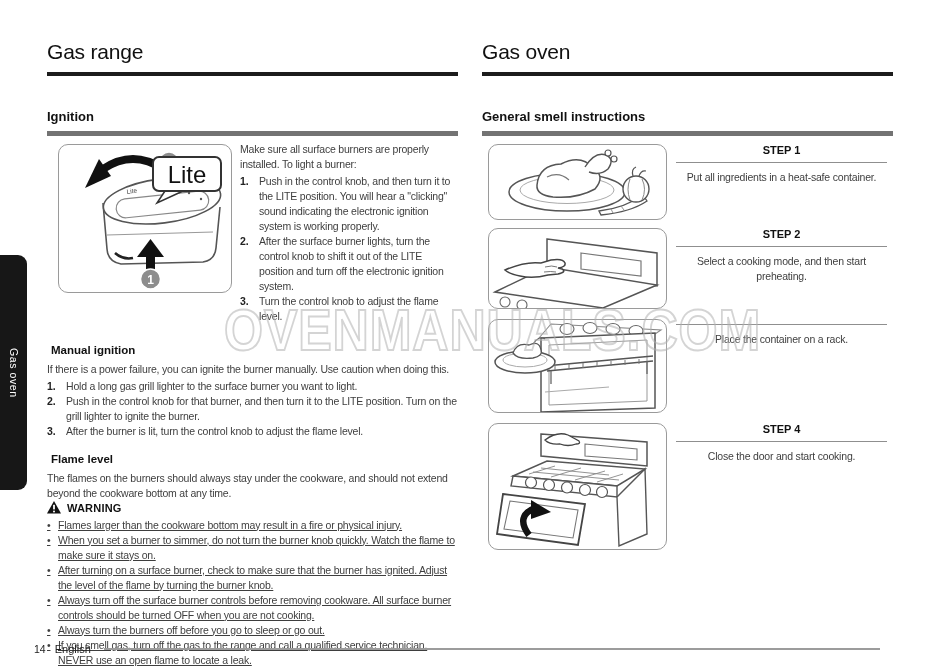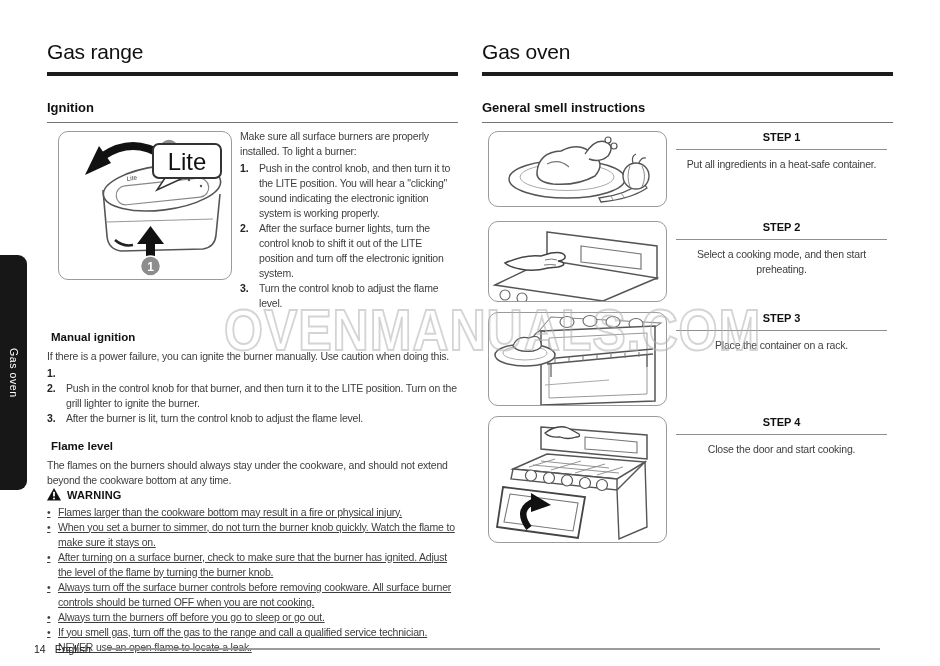--- a/index.html
+++ b/index.html
@@ -5,22 +5,22 @@
   html,body{margin:0;padding:0;}
   body{
     width:940px;height:666px;position:relative;background:#fff;overflow:hidden;
     font-family:"Liberation Sans","DejaVu Sans",sans-serif;color:#3e3e3e;
   }
   .col{position:absolute;top:38px;width:411px;}
   #left-col{left:47px;}
   #right-col{left:482px;}
   h1{margin:0;font-size:21px;line-height:28px;font-weight:500;color:#111;letter-spacing:-0.2px;}
   .thick-rule{height:3.5px;background:#1c1c1c;margin-top:6px;}
-  h2{margin:24px 0 0 0;font-size:13px;line-height:16px;font-weight:700;color:#111;
-     border-bottom:1px solid #737373;padding-bottom:6px;}
+  h2{margin:33px 0 0 0;font-size:13px;line-height:16px;font-weight:700;color:#111;
+     border-bottom:5px solid #737373;padding-bottom:6px;}
   h3{margin:4px;font-size:11.5px;line-height:14px;font-weight:700;color:#111;}
   p,li{font-size:10.5px;line-height:15px;letter-spacing:-0.2px;}
   p{margin:5px 0 0 0;}
   ol.steps,ul.bullets{list-style:none;margin:2px 0 0 0;padding:0;}
   ol.steps li{display:flex;}
   ol.steps .num{width:19px;flex-shrink:0;font-weight:700;color:#222;}
   ul.bullets li{display:flex;text-decoration:underline;}
   ul.bullets li::before{content:"\2022";width:11px;flex-shrink:0;color:#3e3e3e;}
   
   .ign-row{display:flex;margin-top:8px;}
@@ -30,21 +30,21 @@
   
   .warn-head{display:flex;align-items:flex-end;}
   .warn-head .wlabel{font-size:11px;font-weight:700;color:#111;margin-left:6px;letter-spacing:0.2px;}
   
   .step-row{display:flex;}
   .step-row .fig-box{margin-left:6px;}
   .step-text{width:211px;margin-left:9px;text-align:center;}
   .step-label{font-size:11px;font-weight:700;color:#111;line-height:13px;}
   .step-rule{height:1px;background:#8f8f8f;margin-top:5px;}
   .step-desc{margin-top:7px;}
-  .r1{margin-top:8px;} .r2{margin-top:14px;} .r3{margin-top:10px;} .r4{margin-top:10px;}
+  .r1{margin-top:8px;} .r2{margin-top:8px;} .r3{margin-top:10px;} .r4{margin-top:10px;}
   
   #side-tab{
     position:absolute;left:0;top:255px;width:27px;height:235px;background:#171717;
     border-radius:0 9px 9px 0;display:flex;align-items:center;justify-content:center;
   }
   #side-tab span{
     writing-mode:vertical-rl;color:#fff;font-size:10.5px;letter-spacing:0.6px;white-space:nowrap;
   }
   
   #footer{position:absolute;left:34px;top:634px;width:846px;display:flex;align-items:center;margin-top:9px;}
@@ -127,20 +127,21 @@
           </li>
       </ol>
     </div>
   </div>
 
   <h3 class="mi-head">Manual ignition</h3>
   <p class="ml-intro">If there is a power failure, you can ignite the burner manually. Use caution when doing this.</p>
   <ol class="steps">
     <li>
         <span class="num">1.</span>
+        <span>Hold a long gas grill lighter to the surface burner you want to light.</span>
       </li>
     <li>
         <span class="num">2.</span>
         <span>Push in the control knob for that burner, and then turn it to the LITE position. Turn on the grill lighter to ignite the burner.</span>
       </li>
     <li>
         <span class="num">3.</span>
         <span>After the burner is lit, turn the control knob to adjust the flame level.</span>
       </li>
   </ol>
@@ -241,21 +242,20 @@
         <path d="M66,45 L66,50 M80,44 L80,49 M94,43 L94,48 M108,42 L108,47 M122,41 L122,46 M136,40 L136,45 M150,39 L150,44" stroke="#777" stroke-width="1"></path>
         <path d="M62,51 L62,64 M158,41 L158,54" stroke="#666" stroke-width="1.3"></path>
         <path d="M56,72 L120,67" stroke="#aaa" stroke-width="1"></path>
         <ellipse cx="36" cy="42" rx="30" ry="11" fill="#fff" stroke="#555" stroke-width="1.5"></ellipse>
         <ellipse cx="36" cy="40" rx="22" ry="7" fill="#fff" stroke="#aaa" stroke-width="1"></ellipse>
         <path d="M24,33 Q28,22 40,25 Q50,20 52,30 Q54,36 44,38 Q29,40 24,33 Z" fill="#fff" stroke="#555" stroke-width="1.3"></path>
         <path d="M44,24 Q50,15 56,19" fill="none" stroke="#555" stroke-width="1.2"></path>
       </svg>
     </div>
     <div class="step-text">
-      <div class="step-label">STEP 3</div>
       <div class="step-rule"></div>
       <p class="step-desc">Place the container on a rack.</p>
     </div>
   </div>
 
   <div class="step-row r4">
     <div class="fig-box" style="width:177px;height:125px">
       <svg viewBox="0 0 177 125" width="177" height="125">
         <path d="M52,10 L158,18 L158,42 L52,32 Z" fill="#fff" stroke="#555" stroke-width="1.5"></path>
         <path d="M96,20 L148,25 L148,36 L96,32 Z" fill="#fff" stroke="#777" stroke-width="1.1"></path>

